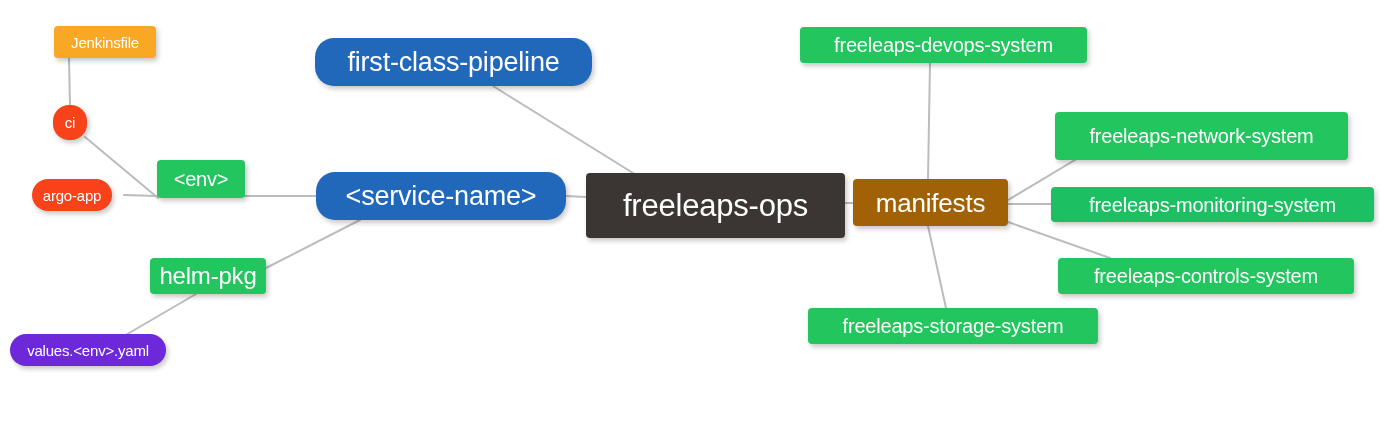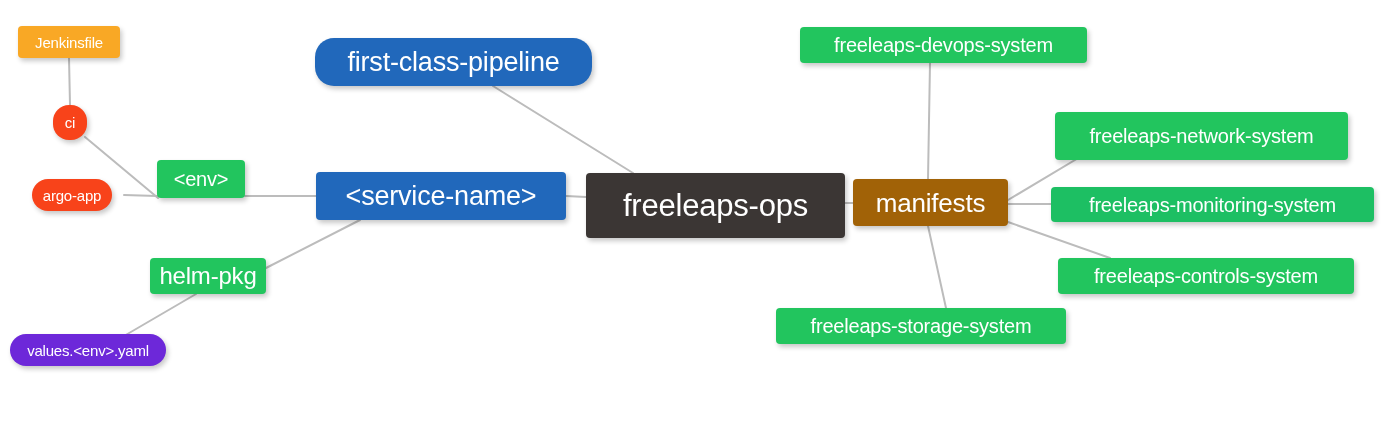--- a/index.html
+++ b/index.html
@@ -36,21 +36,21 @@
     color: #ffffff;
     white-space: nowrap;
     line-height: 1;
     box-shadow: 2px 3px 5px rgba(0,0,0,0.22);
     letter-spacing: -0.2px;
   }
   .n-root      { background: #3b3634; }
   .n-blue      { background: #2168bb; }
   .n-green     { background: #22c55e; }
   .n-green-d   { background: #1dbf63; }
-  .n-orange    { background: #f9a825; }
+  .n-orange    { background: #f9a825; margin-left: 36px; }
   .n-red       { background: #f8431a; border-radius: 16px; }
 </style>
 </head>
 <body>
 
 <div id="mindmap">
   <svg id="edge-layer" viewBox="0 0 1390 421" width="1390" height="421">
       <path d="M 69,58 L 70,105" stroke="#bcbcbc" stroke-width="2" fill="none" stroke-linecap="round"></path>
       <path d="M 85,137 L 158,198" stroke="#bcbcbc" stroke-width="2" fill="none" stroke-linecap="round"></path>
       <path d="M 124,195 L 157,196" stroke="#bcbcbc" stroke-width="2" fill="none" stroke-linecap="round"></path>
@@ -67,22 +67,22 @@
       <path d="M 928,226 L 946,308" stroke="#bcbcbc" stroke-width="2" fill="none" stroke-linecap="round"></path>
     </svg>
   <div id="node-layer">
       <div class="node n-orange" style="left: 18px; top: 26px; width: 102px; height: 32px; font-size: 15px; background: rgb(249, 168, 37);">Jenkinsfile</div>
       <div class="node n-red" style="left: 53px; top: 105px; width: 34px; height: 35px; font-size: 15px; background: rgb(248, 67, 26);">ci</div>
       <div class="node n-red" style="left: 32px; top: 179px; width: 80px; height: 32px; font-size: 15px; background: rgb(248, 67, 26);">argo-app</div>
       <div class="node n-green" style="left: 157px; top: 160px; width: 88px; height: 38px; font-size: 20px; background: rgb(34, 197, 94);">&lt;env&gt;</div>
       <div class="node n-green" style="left: 150px; top: 258px; width: 116px; height: 36px; font-size: 24px; background: rgb(34, 197, 94);">helm-pkg</div>
       <div class="node n-red" style="left: 10px; top: 334px; width: 156px; height: 32px; font-size: 15px; background: #6d28d9;">values.&lt;env&gt;.yaml</div>
       <div class="node n-blue" style="left: 315px; top: 38px; width: 277px; height: 48px; font-size: 27px; background: rgb(33, 104, 187); border-radius: 19px;">first-class-pipeline</div>
-      <div class="node n-blue" style="left: 316px; top: 172px; width: 250px; height: 48px; font-size: 27px; background: rgb(33, 104, 187);">&lt;service-name&gt;</div>
+      <div class="node n-blue" style="left: 316px; top: 172px; width: 250px; height: 48px; font-size: 27px; background: rgb(33, 104, 187); border-radius: 19px;">&lt;service-name&gt;</div>
       <div class="node n-root" style="left: 586px; top: 173px; width: 259px; height: 65px; font-size: 31px; background: rgb(59, 54, 52);">freeleaps-ops</div>
       <div class="node n-blue" style="left: 853px; top: 179px; width: 155px; height: 47px; font-size: 26px; background: #a16207;">manifests</div>
       <div class="node n-green" style="left: 800px; top: 27px; width: 287px; height: 36px; font-size: 20px; background: rgb(34, 197, 94);">freeleaps-devops-system</div>
       <div class="node n-green" style="left: 1055px; top: 112px; width: 293px; height: 48px; font-size: 20px; background: rgb(34, 197, 94);">freeleaps-network-system</div>
       <div class="node n-green-d" style="left: 1051px; top: 187px; width: 323px; height: 35px; font-size: 20px; background: rgb(29, 191, 99);">freeleaps-monitoring-system</div>
       <div class="node n-green" style="left: 1058px; top: 258px; width: 296px; height: 36px; font-size: 20px; background: rgb(34, 197, 94);">freeleaps-controls-system</div>
-      <div class="node n-green" style="left: 776px; top: 308px; width: 290px; height: 36px; font-size: 20px; background: rgb(34, 197, 94);">freeleaps-storage-system</div>
+      <div class="node n-green" style="left: 808px; top: 308px; width: 290px; height: 36px; font-size: 20px; background: rgb(34, 197, 94);">freeleaps-storage-system</div>
     </div>
 </div>
 
 </body></html>

